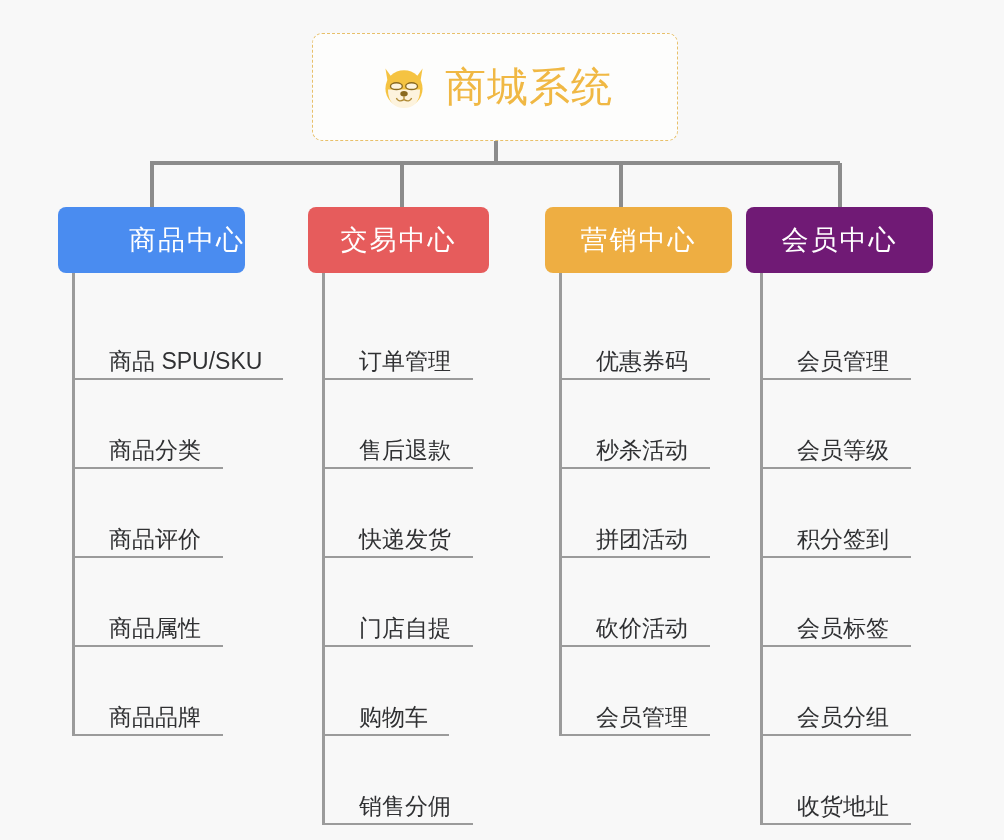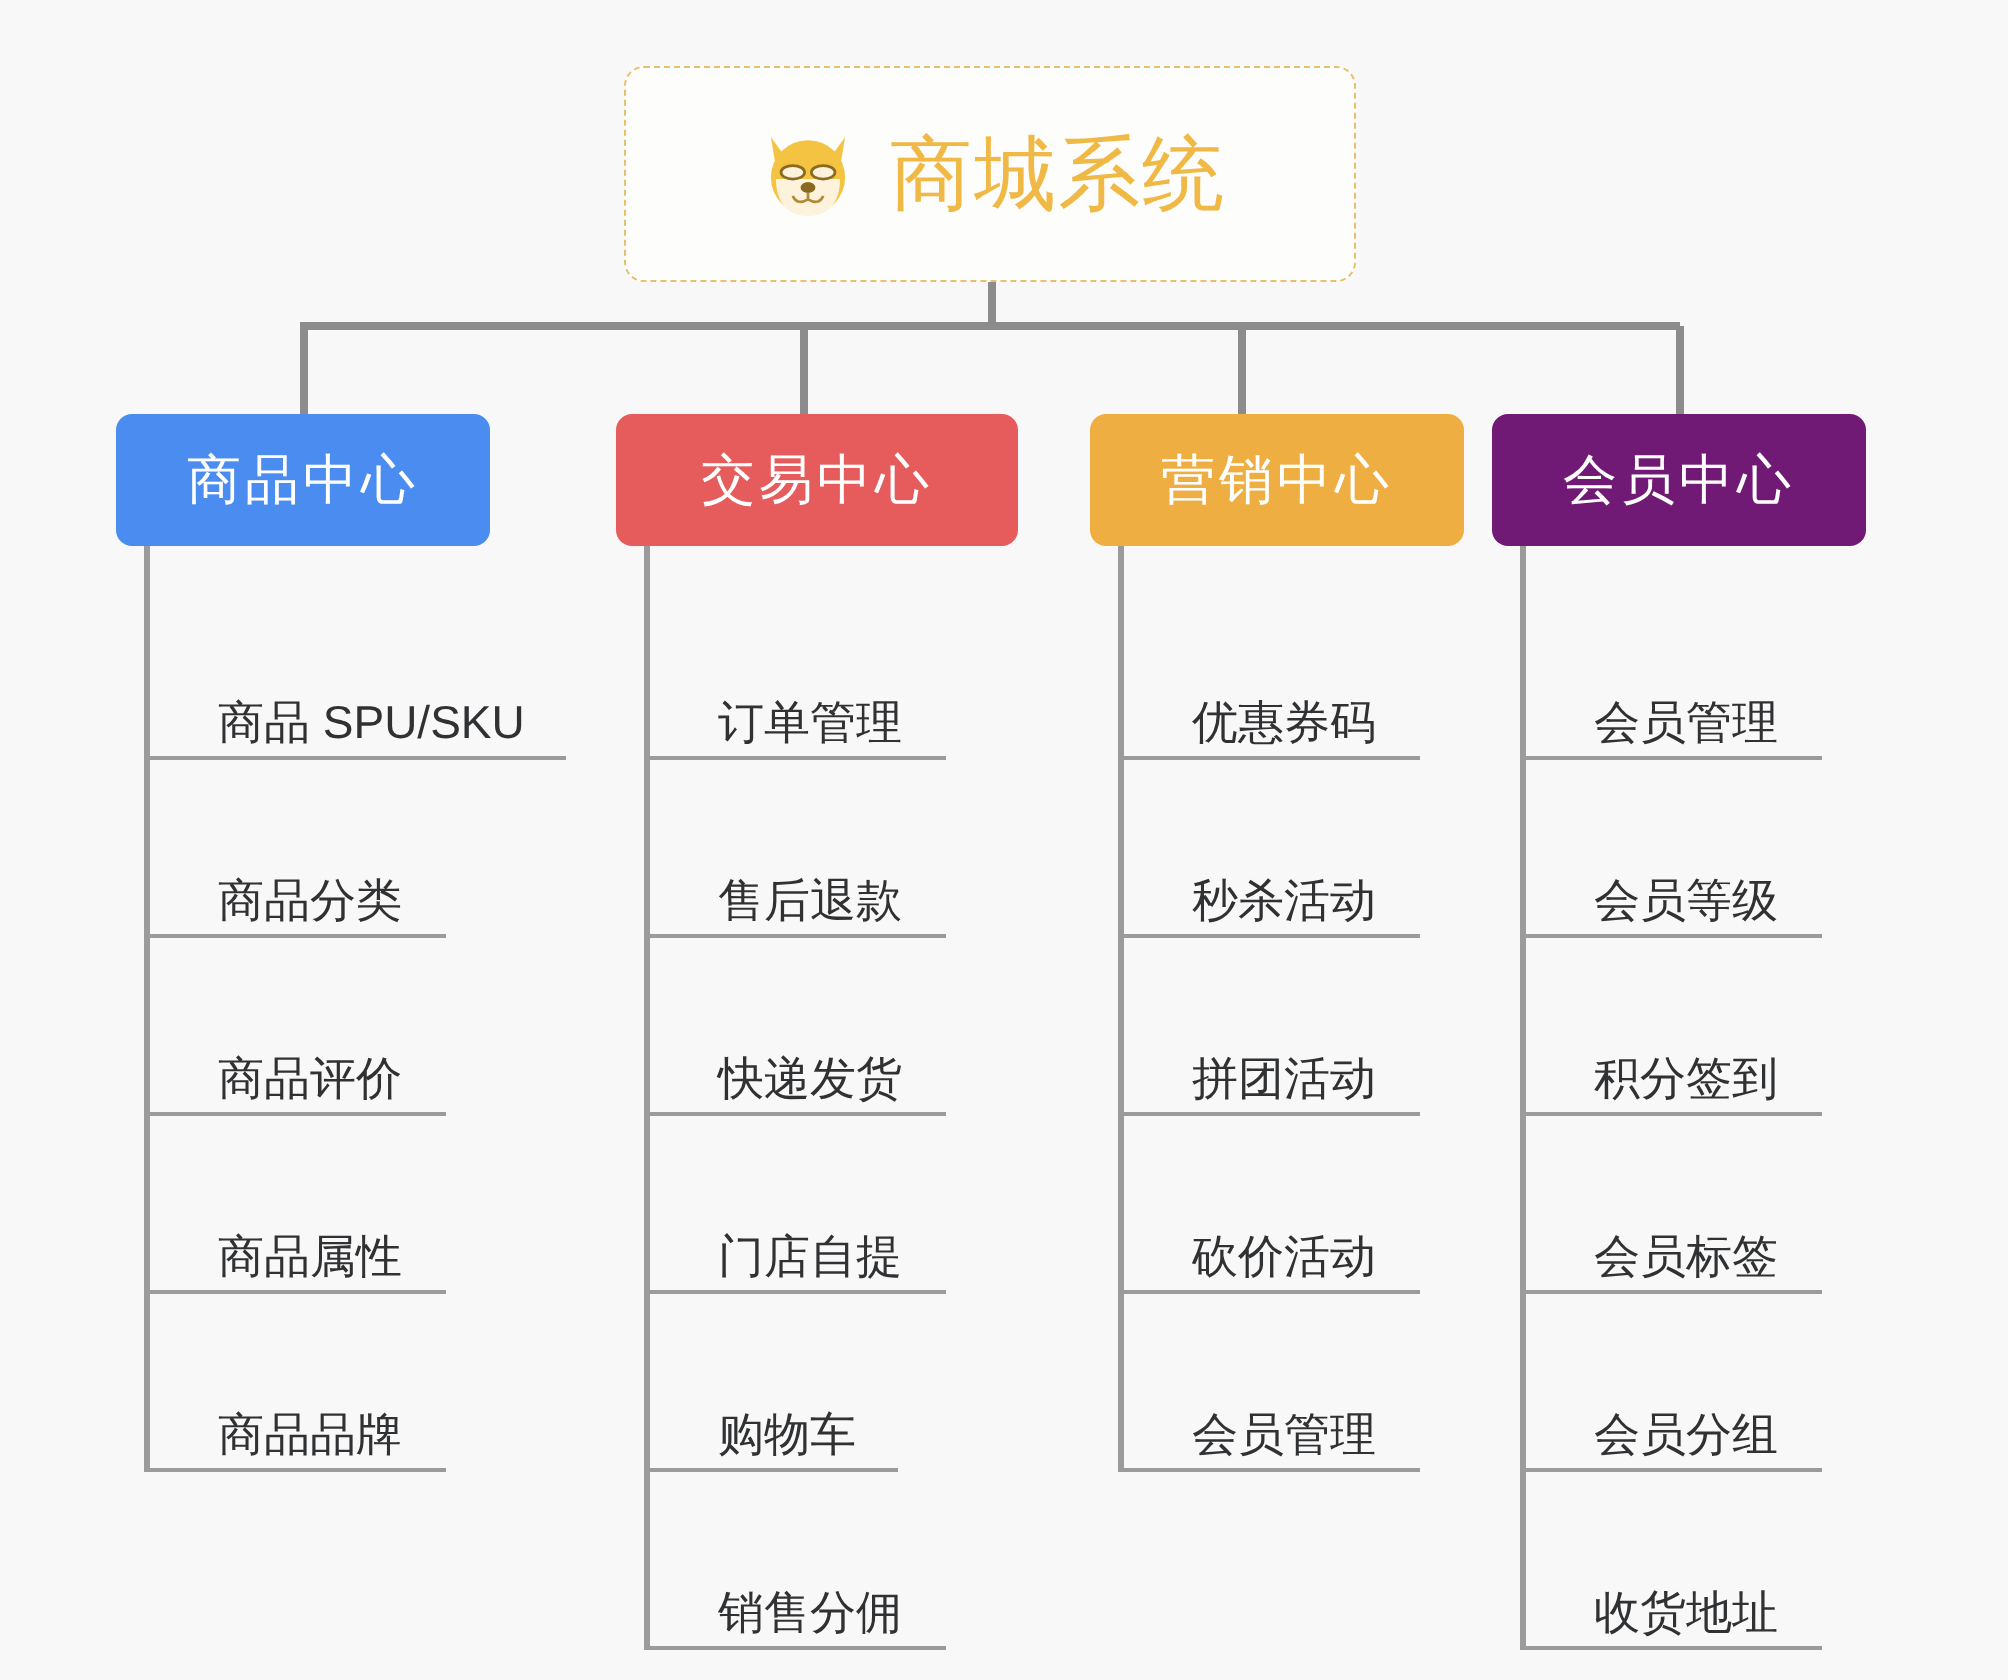--- a/index.html
+++ b/index.html
@@ -71,21 +71,21 @@
     border-radius: 8px;
     display: flex;
     align-items: center;
     justify-content: center;
     color: #ffffff;
     font-size: 27px;
     letter-spacing: 2px;
     white-space: nowrap;
   }
   .col-0 .cat-card { width: 187px; }
-  .col-1 .cat-card { width: 201px; }
+  .col-1 .cat-card { width: 181px; }
   .col-2 .cat-card { width: 187px; }
   .col-3 .cat-card { width: 187px; }
 
   
   .leaf-list {
     position: relative;
     margin-top: 0;
     padding-top: 18px;
     margin-left: 14px;
     border-left: 3px solid #9b9b9b;
@@ -138,21 +138,21 @@
   </div>
 
   <div class="conn conn-stem" style="background: rgb(140, 140, 140);"></div>
   <div class="conn conn-bus" style="background: rgb(140, 140, 140);"></div>
   <div class="drop" style="left: 150px; background: rgb(140, 140, 140);"></div>
   <div class="drop" style="left: 400px; background: rgb(140, 140, 140);"></div>
   <div class="drop" style="left: 619px; background: rgb(140, 140, 140);"></div>
   <div class="drop" style="left: 838px; background: rgb(140, 140, 140);"></div>
 
   <div class="column col-0">
-    <div class="cat-card" style="background: rgb(74, 140, 240);">
+    <div class="cat-card" style="background: rgb(74, 140, 240); justify-content: flex-end;">
       <span>商品中心</span>
     </div>
     <div class="leaf-list" style="border-left-color: rgb(155, 155, 155);">
       <div class="leaf-item">
         <span class="leaf-label" style="color: rgb(48, 49, 51);">商品 SPU/SKU</span>
         <span class="leaf-underline" style="width: 208px; background: rgb(155, 155, 155);"></span>
       </div>
       <div class="leaf-item">
         <span class="leaf-label" style="color: rgb(48, 49, 51);">商品分类</span>
         <span class="leaf-underline" style="width: 148px; background: rgb(155, 155, 155);"></span>

